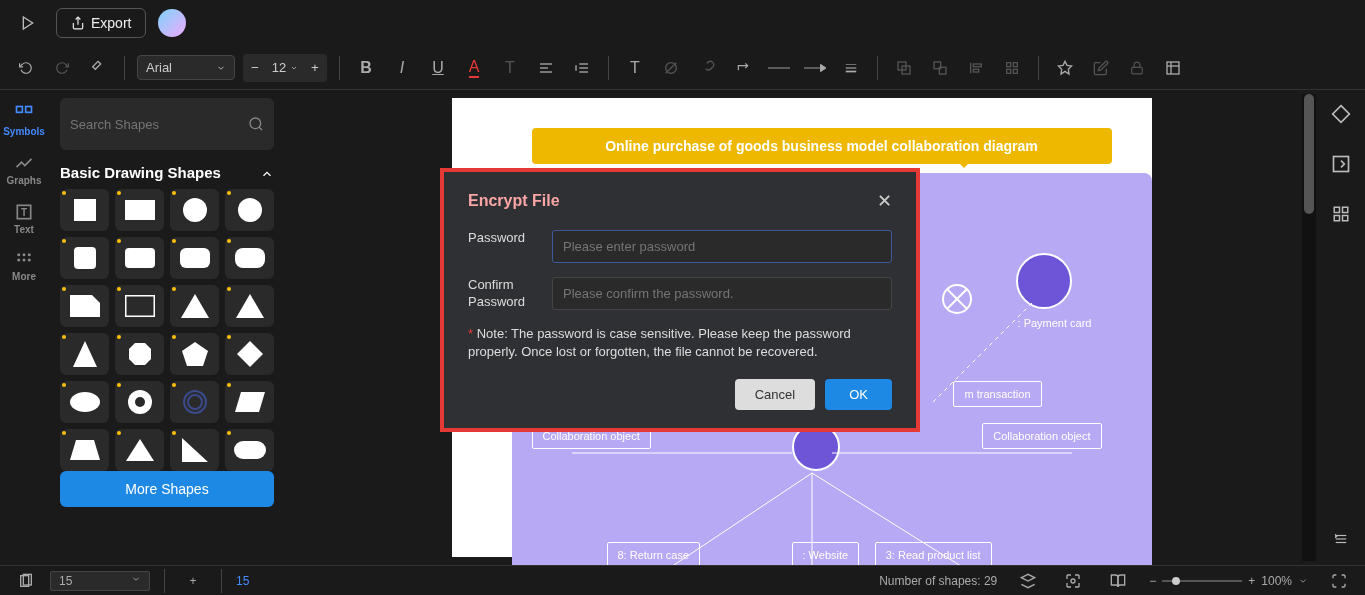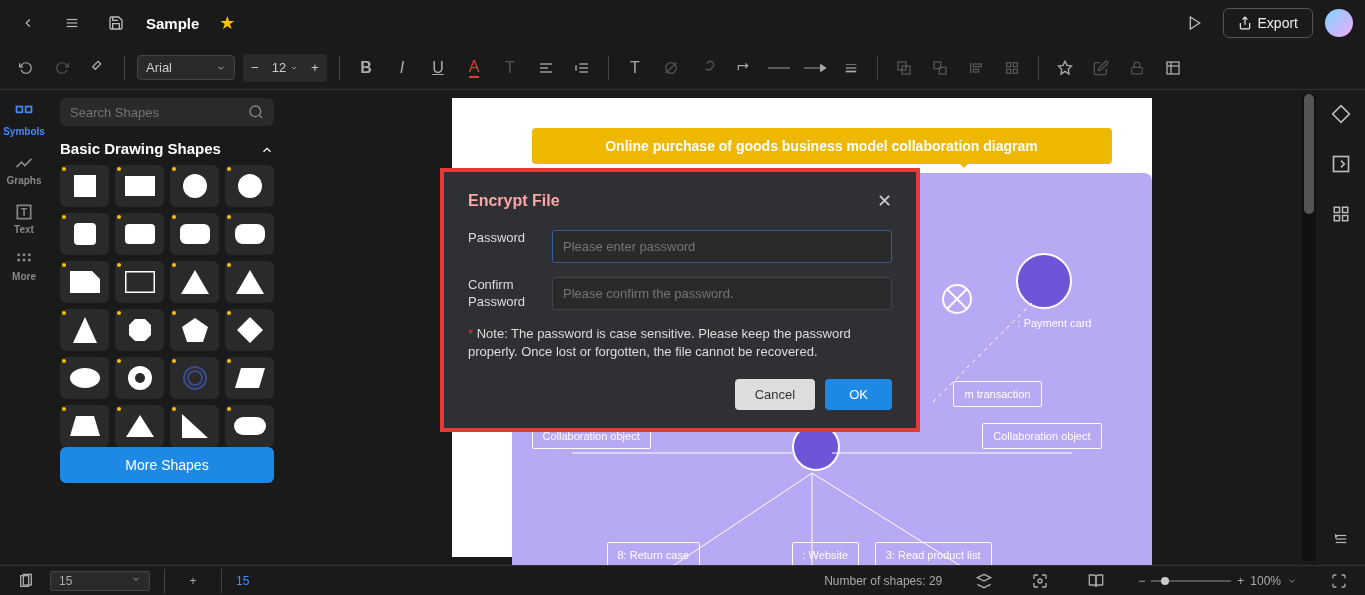--- a/index.html
+++ b/index.html
@@ -27,21 +27,21 @@
 
 .main { display: flex; height: calc(100% - 46px - 44px - 30px); }
 
 
 .left-rail { width: 48px; background: #1a1a1a; display: flex; flex-direction: column; align-items: center; padding-top: 8px; gap: 4px; }
 .rail-item { display: flex; flex-direction: column; align-items: center; gap: 2px; padding: 6px 2px; cursor: pointer; color: #888; font-size: 10px; width: 44px; border-radius: 4px; font-weight: bold; }
 .rail-item.active { color: #448aff; }
 
 
 .shapes-panel { width: 238px; background: #1a1a1a; padding: 8px 12px; overflow-y: auto; }
-.search-box { background: #2a2a2a; border-radius: 6px; padding: 6px 10px; display: flex; align-items: center; color: #888; font-size: 13px; }
+.search-box { background: #2a2a2a; border-radius: 6px; padding: 18px 10px; display: flex; align-items: center; color: #888; font-size: 13px; }
 .search-box input { background: transparent; border: none; color: #ccc; flex: 1; outline: none; font-size: 13px; }
 .section-header { color: #fff; font-weight: bold; font-size: 15px; padding: 14px 0 8px; display: flex; justify-content: space-between; align-items: flex-end; cursor: pointer; }
 .shapes-grid { display: grid; grid-template-columns: repeat(4, 1fr); gap: 6px; }
 .shape-tile { background: #2a2a2a; border-radius: 6px; height: 42px; display: flex; align-items: center; justify-content: center; cursor: pointer; position: relative; }
 .shape-tile::before { content: ''; position: absolute; top: 2px; left: 2px; width: 4px; height: 4px; background: #ffc107; border-radius: 50%; }
 .more-shapes { background: #1e88e5; color: #fff; border: none; border-radius: 6px; padding: 10px; width: 100%; font-size: 14px; cursor: pointer; margin-top: 0; }
 
 
 .canvas-area { flex: 1; background: #1a1a1a; position: relative; overflow: hidden; padding: 8px; }
 .canvas-page { background: #fff; margin: 0 auto; width: 700px; height: 100%; position: relative; }
@@ -54,21 +54,21 @@
 
 
 .right-rail { width: 48px; background: #1a1a1a; display: flex; flex-direction: column; align-items: center; padding-top: 8px; gap: 18px; }
 .scrollbar-track { position: absolute; right: 49px; top: 94px; bottom: 34px; width: 14px; background: #111; }
 .scrollbar-thumb { position: absolute; top: 0; width: 10px; left: 2px; height: 120px; background: #555; border-radius: 5px; }
 
 
 .statusbar { height: 30px; background: #1a1a1a; display: flex; align-items: center; padding: 0 12px; font-size: 12px; color: #aaa; border-top: 1px solid #333; }
 .status-left { display: flex; align-items: center; gap: 10px; }
 .page-select { background: #2a2a2a; padding: 2px 8px; border-radius: 2px; border: 1px solid #444; width: 100px; display: flex; justify-content: space-between; }
-.status-right { margin-left: auto; display: flex; align-items: center; gap: 28px; }
+.status-right { margin-left: auto; display: flex; align-items: center; gap: 17px; }
 .zoom-group { display: flex; align-items: center; gap: 6px; }
 .zoom-slider { width: 80px; height: 2px; background: #555; position: relative; }
 .zoom-thumb { position: absolute; width: 8px; height: 8px; background: #ccc; border-radius: 50%; top: -3px; left: 10px; }
 
 
 .dialog-overlay { position: absolute; top: 168px; left: 440px; width: 480px; background: #2f3033; border: 4px solid #e53935; padding: 18px 24px; }
 .dialog-title-row { display: flex; justify-content: space-between; align-items: center; margin-bottom: 18px; }
 .dialog-title { color: #fca5a5; font-weight: bold; font-size: 16px; }
 .dialog-close { color: #ccc; cursor: pointer; font-size: 18px; }
 .field-row { display: flex; align-items: flex-start; margin-bottom: 14px; gap: 10px; }
@@ -80,43 +80,20 @@
 .dialog-actions { display: flex; justify-content: flex-end; gap: 10px; }
 .btn-cancel { background: #ddd; color: #333; border: none; border-radius: 4px; padding: 8px 20px; cursor: pointer; font-size: 13px; }
 .btn-ok { background: #1e88e5; color: #fff; border: none; border-radius: 4px; padding: 8px 24px; cursor: pointer; font-size: 13px; }
 
 svg { display: block; }
 </style>
 </head>
 <body>
 
 <div class="topbar">
-  <div class="topbar-left">
-    <div class="icon-btn">
-        <svg width="14" height="14" viewBox="0 0 24 24" fill="none" stroke="currentColor" stroke-width="2">
-          <polyline points="15 18 9 12 15 6"></polyline>
-        </svg>
-      </div>
-    <div class="icon-btn">
-        <svg width="18" height="14" viewBox="0 0 24 24" fill="none" stroke="currentColor" stroke-width="2">
-          <line x1="3" y1="6" x2="21" y2="6"></line>
-          <line x1="3" y1="12" x2="21" y2="12"></line>
-          <line x1="3" y1="18" x2="21" y2="18"></line>
-        </svg>
-      </div>
-    <div class="icon-btn">
-        <svg width="16" height="16" viewBox="0 0 24 24" fill="none" stroke="currentColor" stroke-width="2">
-          <path d="M19 21H5a2 2 0 0 1-2-2V5a2 2 0 0 1 2-2h11l5 5v11a2 2 0 0 1-2 2z"></path>
-          <polyline points="17 21 17 13 7 13 7 21"></polyline>
-          <polyline points="7 3 7 8 15 8"></polyline>
-        </svg>
-      </div>
-    <span class="file-title">Sample</span>
-    <span class="star">★</span>
-  </div>
   <div class="topbar-right">
     <div class="icon-btn">
         <svg width="16" height="16" viewBox="0 0 24 24" fill="none" stroke="currentColor" stroke-width="2">
           <polygon points="5 3 19 12 5 21 5 3"></polygon>
         </svg>
       </div>
     <div class="export-btn">
       <svg width="14" height="14" viewBox="0 0 24 24" fill="none" stroke="currentColor" stroke-width="2">
           <path d="M4 12v8a2 2 0 0 0 2 2h12a2 2 0 0 0 2-2v-8"></path>
           <polyline points="16 6 12 2 8 6"></polyline>

